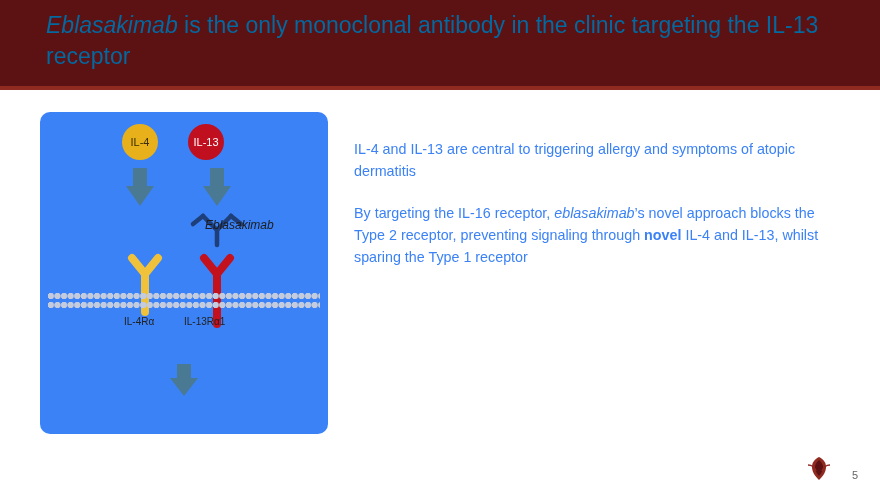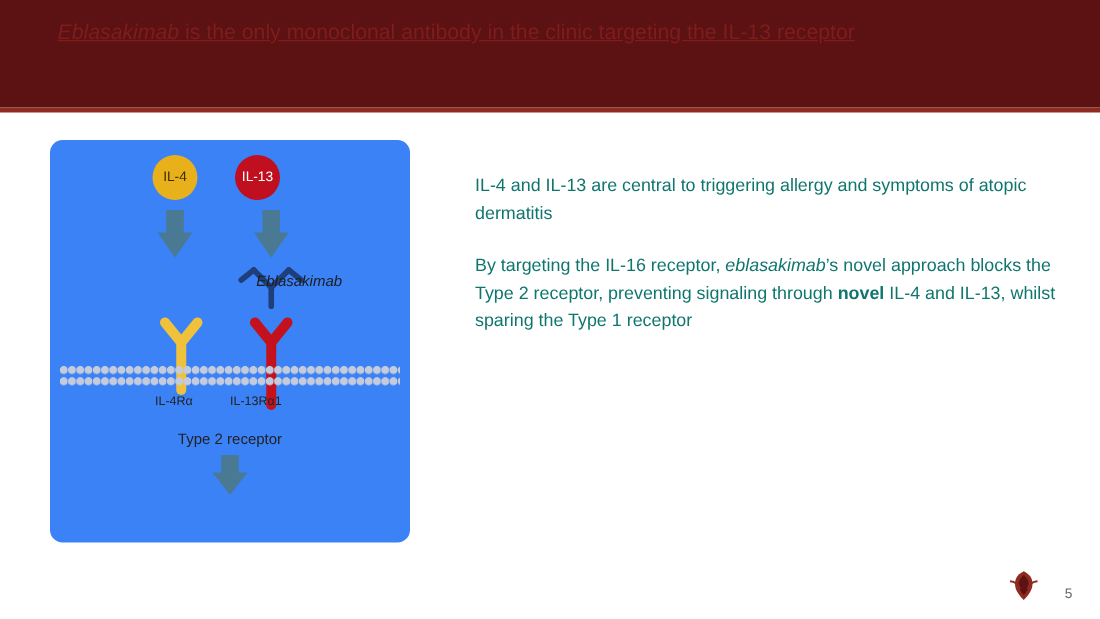--- a/index.html
+++ b/index.html
@@ -35,25 +35,24 @@
     top: 86px;
     width: 880px;
     height: 4px;
     background: #8f2a20;
   }
   .header-title {
     position: absolute;
     left: 46px;
     top: 10px;
     width: 790px;
-    color: #7f1d1d;
-    font-size: 17px;
+    color: #0369a1;
+    font-size: 23px;
     line-height: 31px;
     font-weight: normal;
-    text-decoration: underline;
   }
   .header-title .it {
     font-style: italic;
   }
   
   .figure-panel {
     position: absolute;
     left: 40px;
     top: 112px;
     width: 288px;
@@ -125,24 +124,24 @@
     background: #c00f1e;
   }
   .fig-svg {
     position: absolute;
     left: 0; top: 0;
     width: 288px; height: 322px;
   }
   
   .body-text {
     position: absolute;
-    left: 380px;
+    left: 354px;
     top: 138px;
     width: 486px;
-    color: #0f766e;
+    color: #3b82f6;
     font-size: 14.3px;
     line-height: 22px;
   }
   .para { margin-bottom: 20px; }
   .para:last-child { margin-bottom: 0; }
   .para .it { font-style: italic; }
   .para .bd { font-weight: bold; }
   
   .page-number {
     position: absolute;
@@ -215,21 +214,20 @@
       <div class="lipid-row top"></div>
       <div class="lipid-row bottom"></div>
     </div>
 
     <div class="chip il4">IL-4</div>
     <div class="chip il13">IL-13</div>
 
     <div class="cyt-label mab">Eblasakimab</div>
     <div class="cyt-label il4ra">IL-4Rα</div>
     <div class="cyt-label il13ra">IL-13Rα1</div>
-    <div class="cyt-label type2">Type 2 receptor</div>
   </div>
 
   <div class="body-text">
     <div class="para"><span>IL-4 and IL-13 are central to triggering allergy and symptoms of atopic dermatitis</span></div>
     <div class="para"><span>By targeting the IL-16 receptor, </span><span class="it">eblasakimab</span><span>’s novel approach blocks the Type 2 receptor, preventing signaling through </span><span class="bd">novel</span><span> IL-4 and IL-13, whilst sparing the Type 1 receptor</span></div>
   </div>
 
   <svg class="logo" viewBox="0 0 26 28">
     <path d="M13 2 C9 4 6 7 6 12 c0 5 3 9 7 13 c4-4 7-8 7-13 C20 7 17 4 13 2 Z" fill="#8f2a20"></path>
     <path d="M13 5 c-2 2-4 4-4 7 c0 4 2 7 4 9 c2-2 4-5 4-9 c0-3-2-5-4-7 Z" fill="#5c1112"></path>

